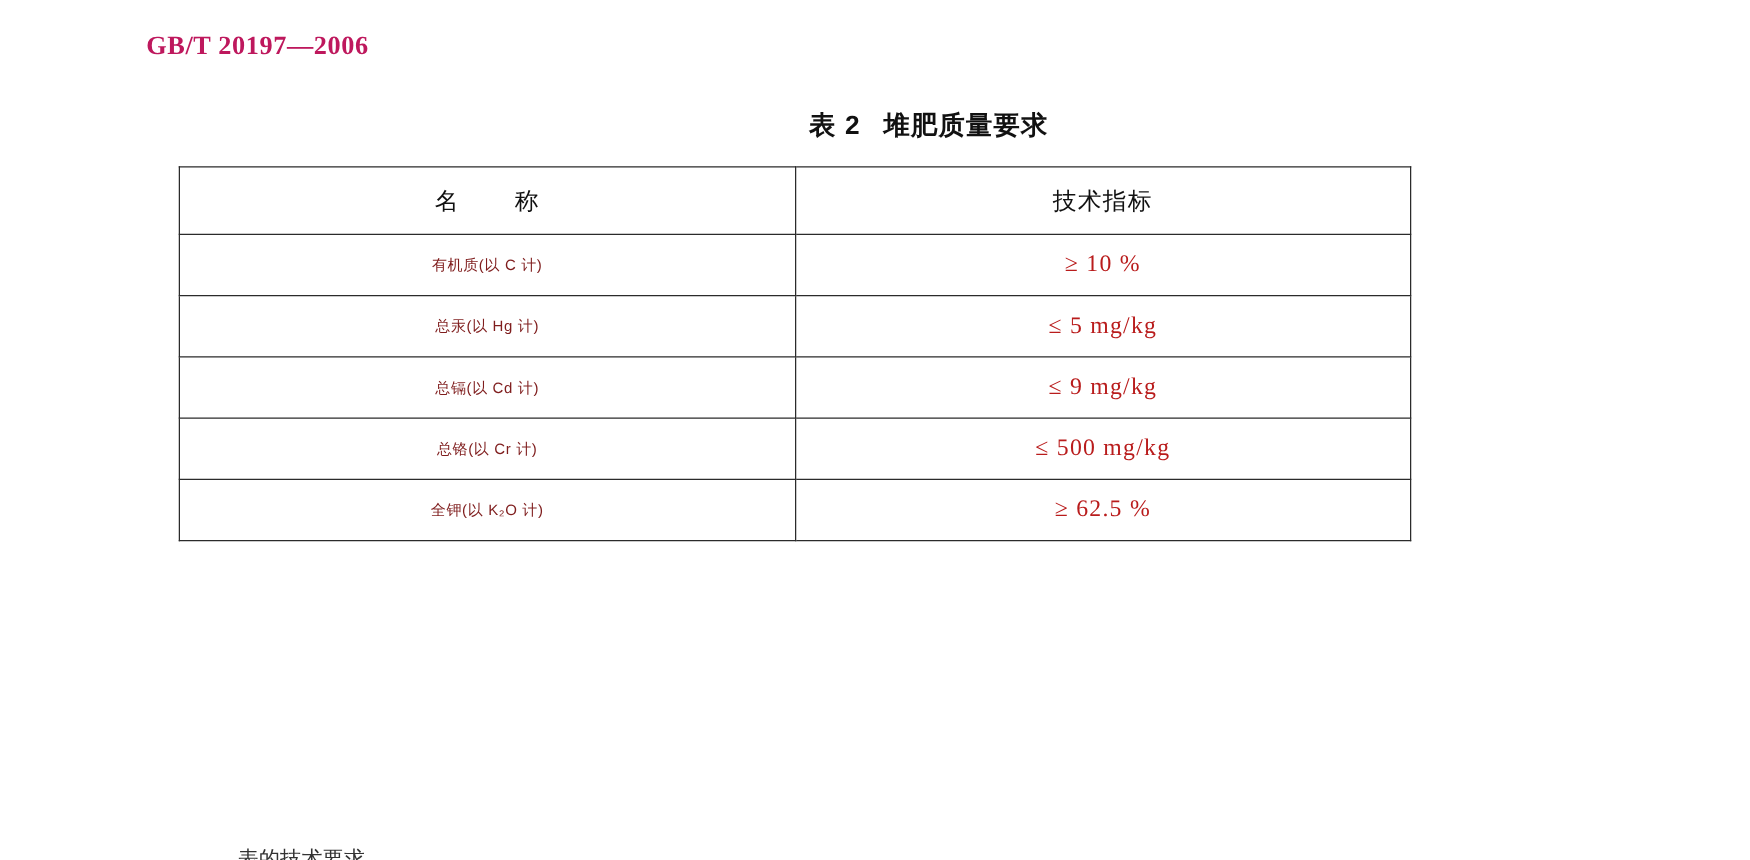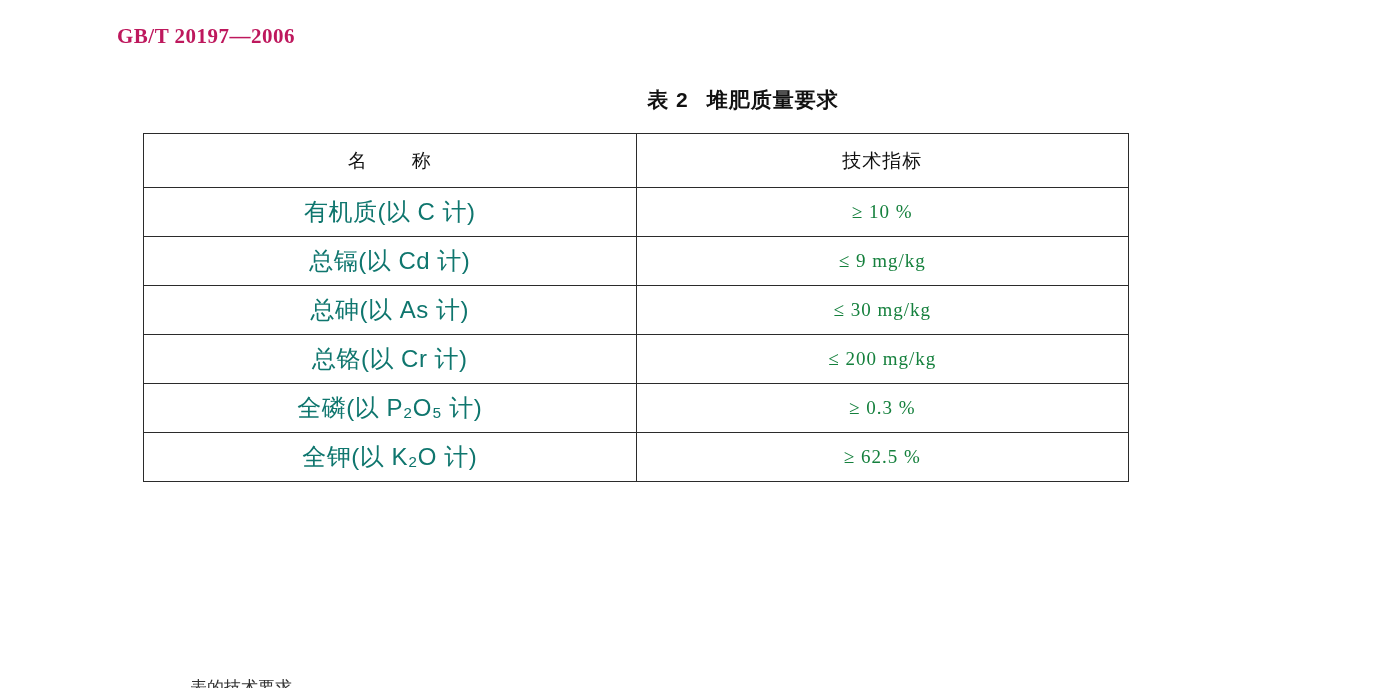--- a/index.html
+++ b/index.html
@@ -85,29 +85,29 @@
     letter-spacing: 1px;
   }
 
   th.col-name .name-spacer {
     display: inline-block;
     width: 44px;
   }
 
   td.cell-name {
     font-family: "Liberation Sans", "DejaVu Sans", sans-serif;
-    font-size: 24px;
-    color: #0f766e;
+    font-size: 12px;
+    color: #7f1d1d;
     letter-spacing: 0.5px;
   }
 
   td.cell-value {
     font-family: "Liberation Serif", "DejaVu Serif", serif;
     font-size: 19px;
-    color: #15803d;
+    color: #b91c1c;
     letter-spacing: 1px;
   }
 
   .bottom-ghost {
     position: absolute;
     left: 190px;
     top: 676px;
     width: 300px;
     height: 14px;
     overflow: hidden;
@@ -136,34 +136,30 @@
           </th>
           <th class="col-indicator" style="width:50%">技术指标</th>
         </tr>
       </thead>
       <tbody>
         <tr>
           <td class="cell-name">有机质(以 C 计)</td>
           <td class="cell-value">≥ 10 %</td>
         </tr>
         <tr>
+          <td class="cell-name">总汞(以 Hg 计)</td>
+          <td class="cell-value">≤ 5 mg/kg</td>
+        </tr>
+        <tr>
           <td class="cell-name">总镉(以 Cd 计)</td>
           <td class="cell-value">≤ 9 mg/kg</td>
         </tr>
         <tr>
-          <td class="cell-name">总砷(以 As 计)</td>
-          <td class="cell-value">≤ 30 mg/kg</td>
-        </tr>
-        <tr>
           <td class="cell-name">总铬(以 Cr 计)</td>
-          <td class="cell-value">≤ 200 mg/kg</td>
-        </tr>
-        <tr>
-          <td class="cell-name">全磷(以 P₂O₅ 计)</td>
-          <td class="cell-value">≥ 0.3 %</td>
+          <td class="cell-value">≤ 500 mg/kg</td>
         </tr>
         <tr>
           <td class="cell-name">全钾(以 K₂O 计)</td>
           <td class="cell-value">≥ 62.5 %</td>
         </tr>
       </tbody>
     </table>
   </div>
 
   <div class="bottom-ghost">表的技术要求</div>

